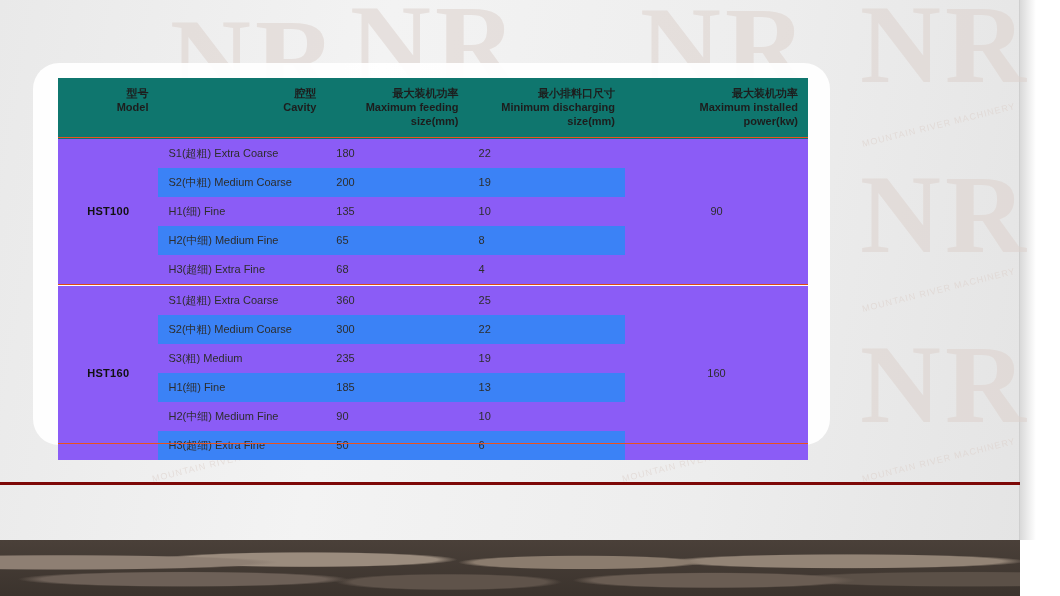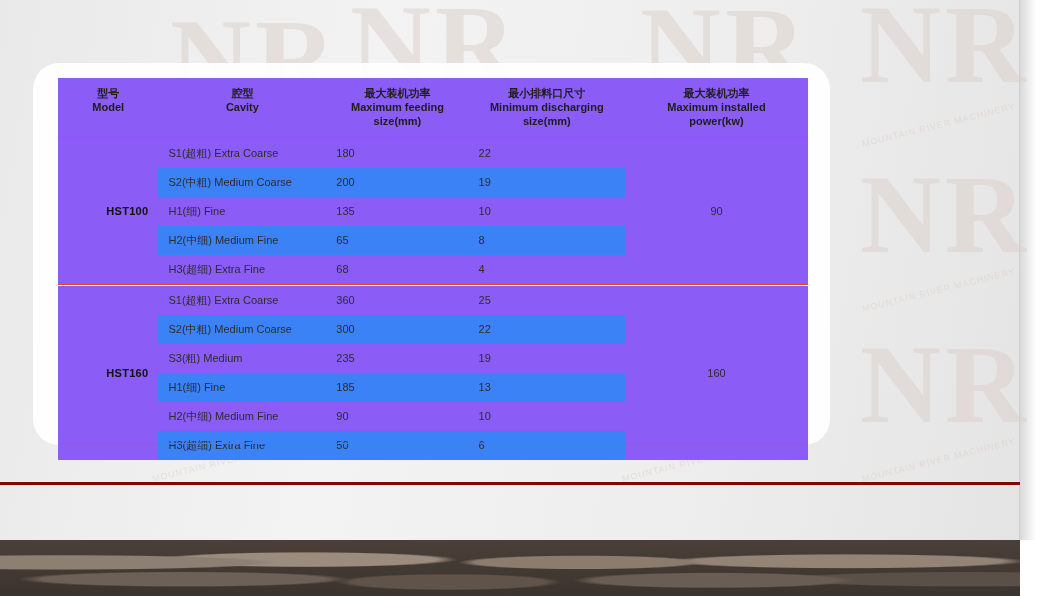--- a/index.html
+++ b/index.html
@@ -83,22 +83,22 @@
   
   .tbl {
     position: absolute;
     left: 58px; top: 78px;
     width: 750px;
     border-collapse: collapse;
     font-size: 11px;
     color: #2a2a2a;
   }
   .tbl th {
-    background: #8b5cf6;
-    text-align: center;
+    background: #0f766e;
+    text-align: right;
     font-weight: bold;
     padding: 9px 10px 10px 10px;
     vertical-align: top;
     line-height: 1.27;
     font-size: 11px;
     color: #1d1d1d;
     border: none;
   }
   .th-cn { display: block; font-weight: bold; }
   .th-en { display: block; font-weight: bold; }
@@ -108,21 +108,21 @@
     font-size: 11px;
   }
   .col-model { width: 90px; }
   .col-cavity { width: 175px; }
   .col-feed { width: 140px; }
   .col-disch { width: 155px; }
   .col-power { width: 190px; }
   .cell-model {
     font-weight: bold;
     font-size: 12px;
-    text-align: right;
+    text-align: center;
     color: #111;
     letter-spacing: 0.3px;
   }
   .cell-cavity { padding-left: 110px; color: #2d2d2d; }
   .cell-num { text-align: center; color: #2d2d2d; }
   .cell-num-feed { padding-left: 20px; text-align: left; }
   .cell-num-disch { padding-left: 28px; text-align: left; }
   .cell-power {
     text-align: center;
     font-size: 12px;

